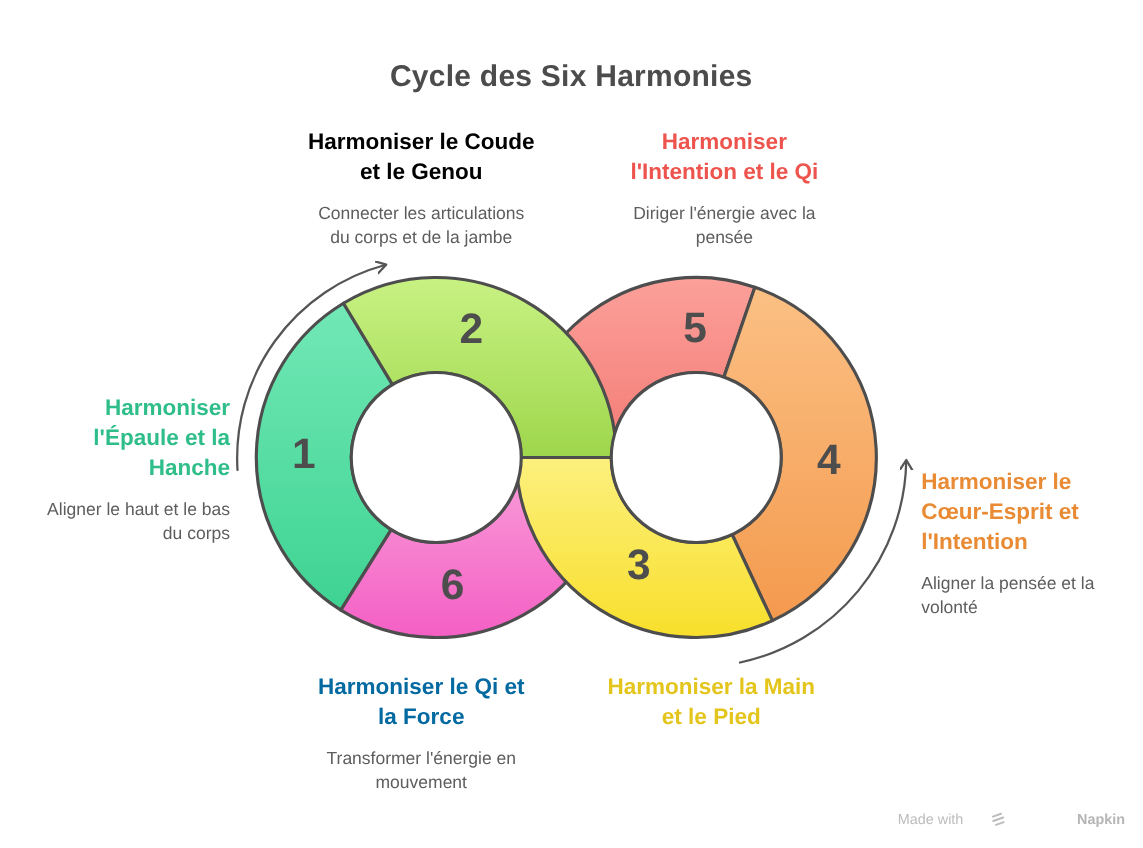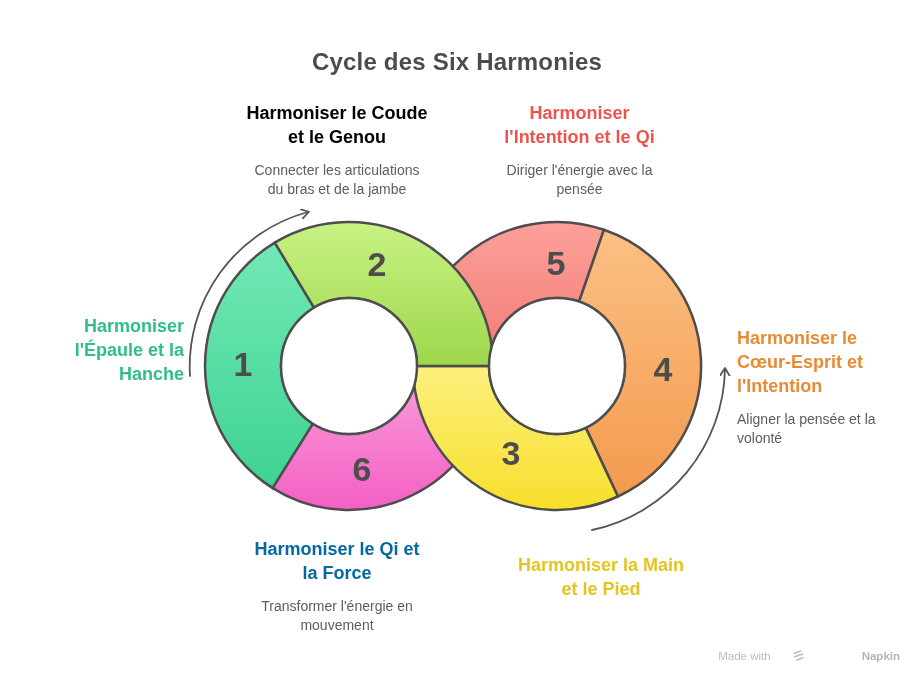--- a/index.html
+++ b/index.html
@@ -27,27 +27,27 @@
     font-size:18px;line-height:24px;font-weight:600;
     white-space:pre-line;
   }
   .label-desc{
     margin-top:12px;
     font-size:14px;line-height:19px;color:#5d5d5d;
     white-space:pre-line;
   }
   .lb-center{text-align:center;}
   .lb-right{text-align:right;}
-  .lb-left{text-align:left;}
+  .lb-left{text-align:left;margin-top:47px;}
   .lb-top-left{left:212px;top:101px;width:250px;}
   .lb-top-right{left:462px;top:101px;width:235px;}
   .lb-left-side{left:8px;top:314px;width:176px;}
   .lb-right-side{left:737px;top:326px;width:168px;}
   .lb-bottom-left{left:217px;top:537px;width:240px;}
-  .lb-bottom-right{left:476px;top:537px;width:250px;margin-top:16px;}
+  .lb-bottom-right{left:444px;top:537px;width:250px;}
   .footer{
     position:absolute;right:14px;bottom:16px;
     display:flex;align-items:center;gap:21px;
     color:#bcbcbc;font-size:11.5px;
   }
   .footer .brand{font-weight:700;color:#b5b5b5;margin-left:36px;}
 </style>
 </head>
 <body>
 
@@ -112,34 +112,36 @@
   <div class="seg-number" style="left:377px;top:264px;">2</div>
   <div class="seg-number" style="left:511px;top:453px;">3</div>
   <div class="seg-number" style="left:663px;top:369px;">4</div>
   <div class="seg-number" style="left:556px;top:263px;">5</div>
   <div class="seg-number" style="left:362px;top:469px;">6</div>
 
   <div class="label-block lb-top-left lb-center">
     <div class="label-title" style="color: #000000;">Harmoniser le Coude
 et le Genou</div>
     <div class="label-desc">Connecter les articulations
-du bras et de la jambe</div>
+du corps et de la jambe</div>
   </div>
 
   <div class="label-block lb-top-right lb-center">
     <div class="label-title" style="color: rgb(238, 84, 78);">Harmoniser
 l'Intention et le Qi</div>
     <div class="label-desc">Diriger l'énergie avec la
 pensée</div>
   </div>
 
   <div class="label-block lb-left-side lb-right">
     <div class="label-title" style="color: rgb(47, 190, 138);">Harmoniser
 l'Épaule et la
 Hanche</div>
+    <div class="label-desc">Aligner le haut et le bas
+du corps</div>
   </div>
 
   <div class="label-block lb-right-side lb-left">
     <div class="label-title" style="color: rgb(233, 139, 53);">Harmoniser le
 Cœur-Esprit et
 l'Intention</div>
     <div class="label-desc">Aligner la pensée et la
 volonté</div>
   </div>
 

